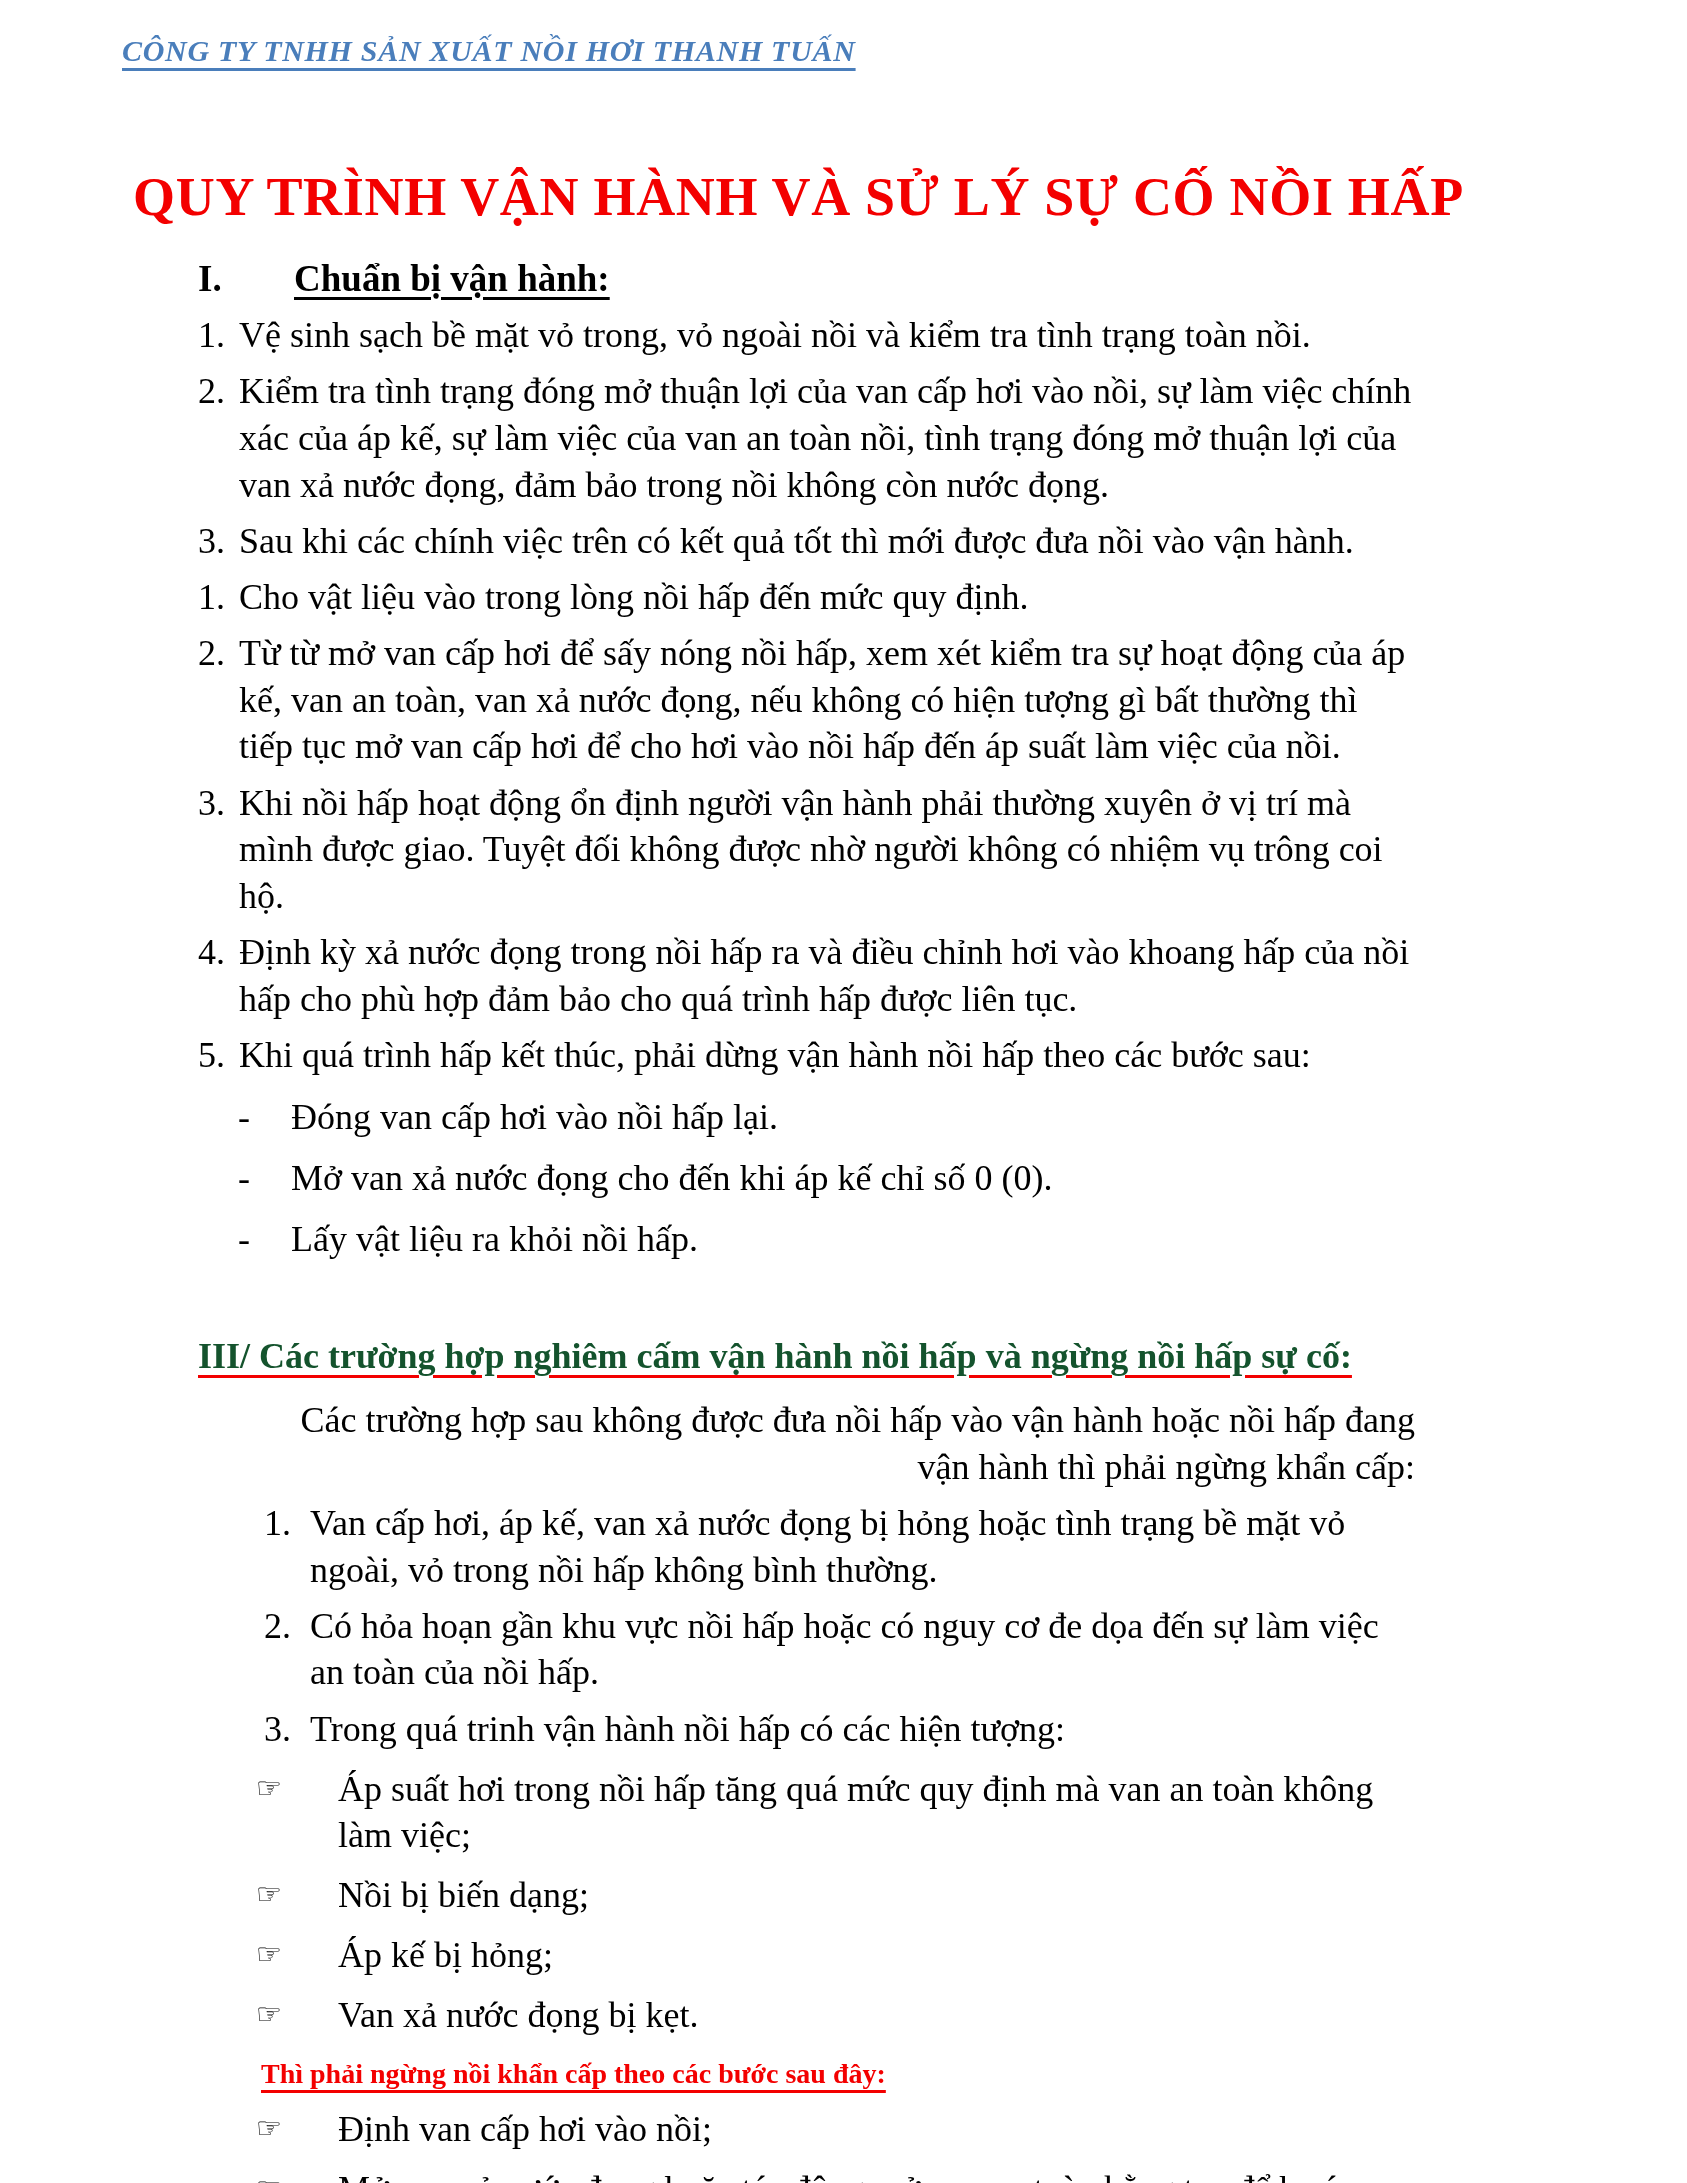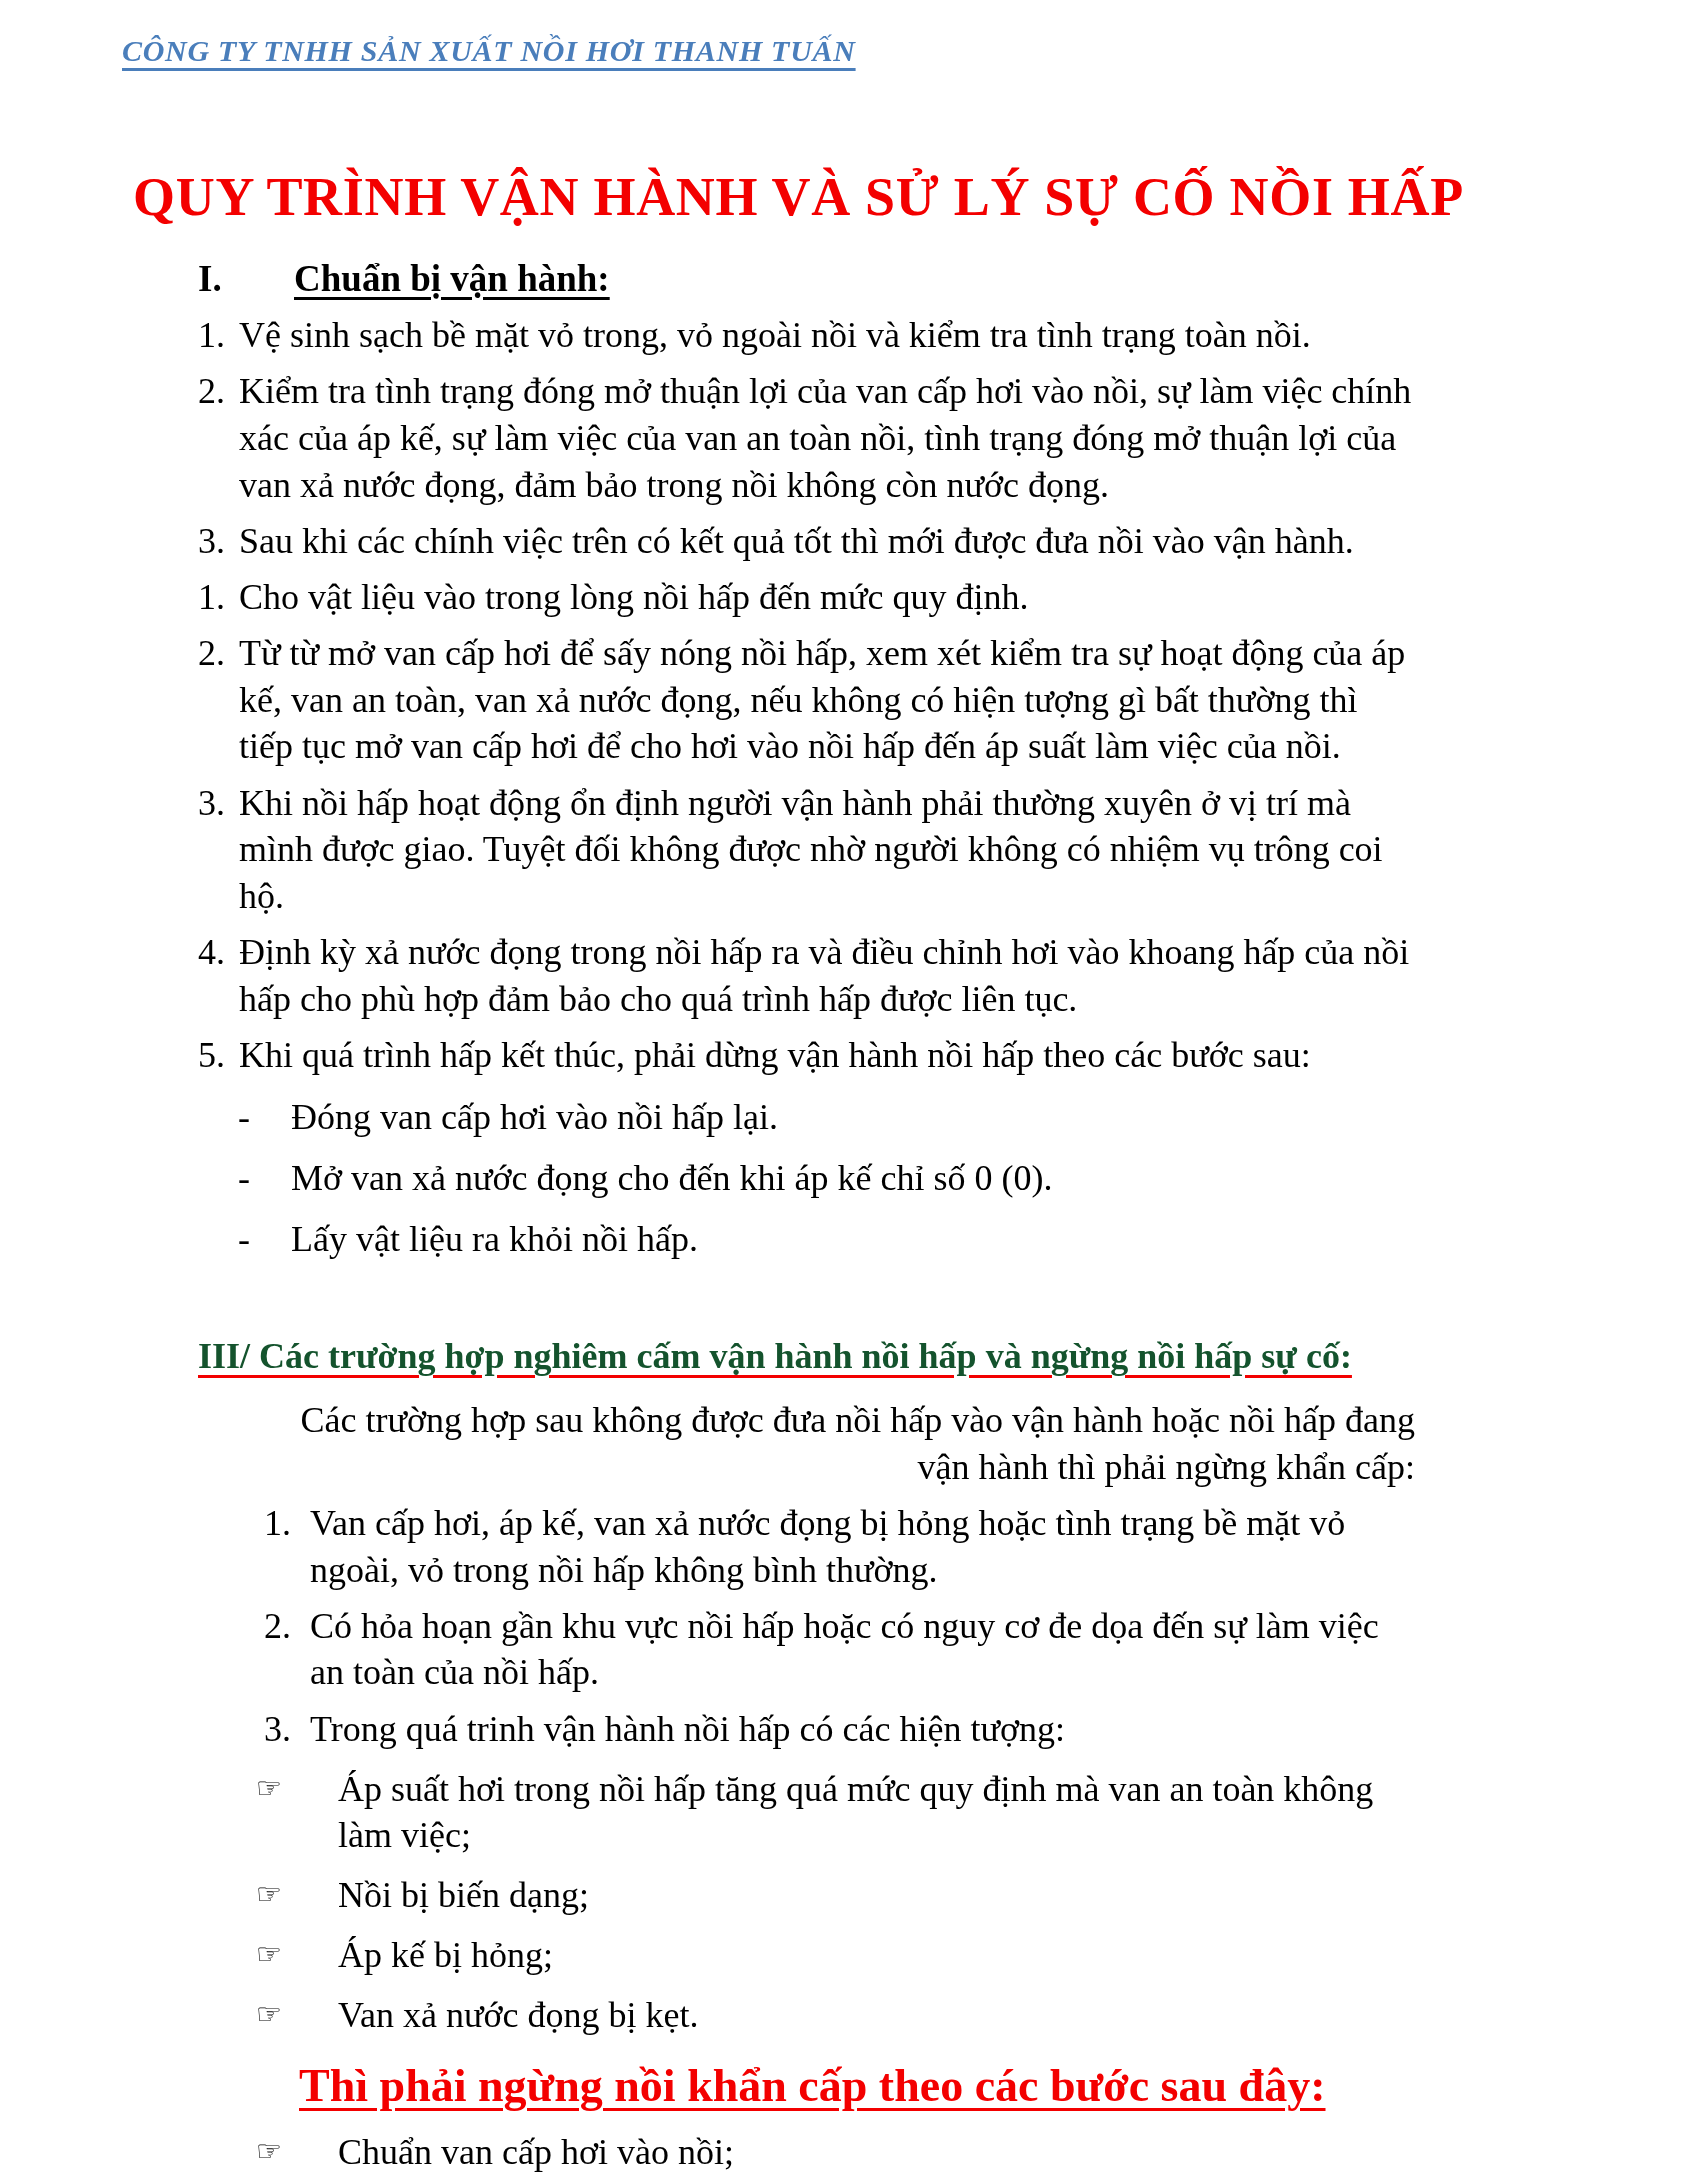--- a/index.html
+++ b/index.html
@@ -71,24 +71,24 @@
   .s3item .itx { flex: 1; }
   .bullet { display: flex; margin: 13.2px 0 0 58px; }
   .bullet .finger {
     width: 38px; flex: none;
     font-family: "DejaVu Sans", sans-serif;
     font-size: 29px;
     padding-top: 4px;
   }
   .bullet .itx { flex: 1; margin-left: 44px; }
   .red-sub {
-    margin: 17px 0 0 101px;
+    margin: 17px 0 0 63px;
     color: #f30000;
     font-weight: bold;
-    font-size: 46px;
+    font-size: 28px;
     text-decoration: underline;
     text-decoration-color: #f30000;
     text-decoration-thickness: 3.3px;
     text-underline-offset: 7.3px;
   }
 </style>
 </head>
 <body>
 
 <div class="page">
@@ -179,21 +179,21 @@
     </div>
     <div class="bullet">
       <span class="finger">☞</span>
       <div class="itx">Van xả nước đọng bị kẹt.</div>
     </div>
 
     <div class="red-sub">Thì phải ngừng nồi khẩn cấp theo các bước sau đây:</div>
 
     <div class="bullet">
       <span class="finger">☞</span>
-      <div class="itx">Chuẩn van cấp hơi vào nồi;</div>
+      <div class="itx">Định van cấp hơi vào nồi;</div>
     </div>
     <div class="bullet">
       <span class="finger">☞</span>
       <div class="itx">Mở van xả nước đọng hoặc tác động mở van an toàn bằng tay để hạ áp suất hơi xuống tới không (0 at);</div>
     </div>
 
   </div>
 
 </div>
 

